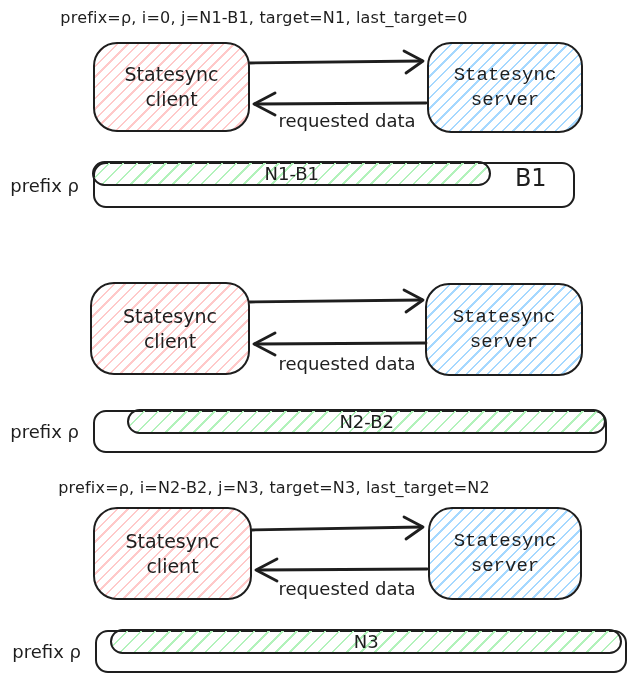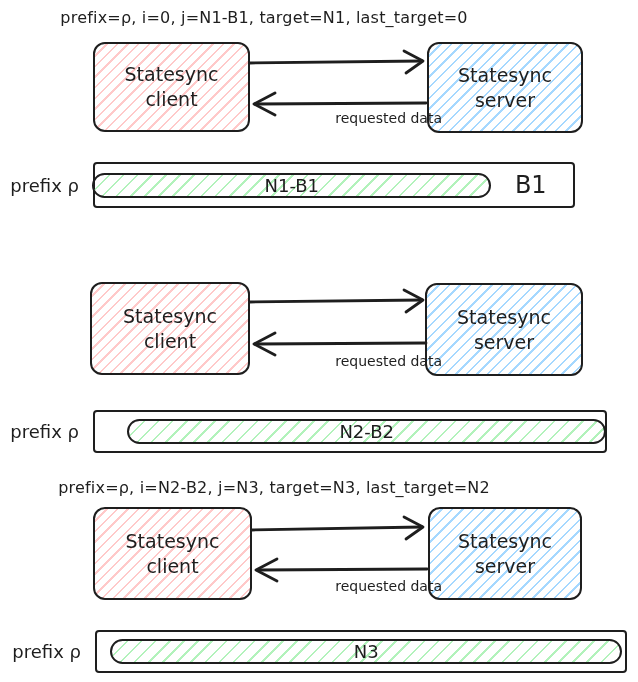--- a/index.html
+++ b/index.html
@@ -19,58 +19,58 @@
   .caption {
     left: 0; width: 528px;
     text-align: center;
     font-size: 16px;
     letter-spacing: 0.2px;
     white-space: nowrap;
     color: var(--ink, #1e1e1e);
   }
   .node {
     border: 2.6px solid var(--ink, #1e1e1e);
-    border-radius: 12px;
+    border-radius: 24px;
     display: flex;
     align-items: center;
     justify-content: center;
     text-align: center;
     font-size: 19px;
     line-height: 1.3;
     padding: 4px 14px;
   }
   .hatch-red   { background: repeating-linear-gradient(135deg, var(--client-fill,#ffc9c9) 0, var(--client-fill,#ffc9c9) 1.7px, transparent 1.7px, transparent 7.5px); }
-  .hatch-blue  { background: repeating-linear-gradient(135deg, var(--server-fill,#a5d8ff) 0, var(--server-fill,#a5d8ff) 1.7px, transparent 1.7px, transparent 7.5px); }
+  .hatch-blue  { background: repeating-linear-gradient(135deg, var(--server-fill,#a5d8ff) 0, var(--server-fill,#a5d8ff) 1.7px, transparent 1.7px, transparent 7.5px); font-family: Liberation Mono, monospace; }
   .hatch-green { background: repeating-linear-gradient(135deg, var(--done-fill,#b2f2bb) 0, var(--done-fill,#b2f2bb) 1.8px, transparent 1.8px, transparent 10px); }
   .arrows { overflow: visible; }
   .arrows path {
     stroke: var(--ink, #1e1e1e);
     stroke-width: 2.8;
     fill: none;
     stroke-linecap: round;
     stroke-linejoin: round;
   }
   .request-label {
-    text-align: right;
-    font-size: 14px;
+    text-align: center;
+    font-size: 18px;
     white-space: nowrap;
   }
   .prefix-label {
     display: flex;
     align-items: center;
     justify-content: flex-end;
     padding-right: 7px;
     font-size: 18px;
     white-space: nowrap;
   }
   .bar {
     border: 2.8px solid var(--ink, #1e1e1e);
-    border-radius: 4px;
+    border-radius: 13px;
     display: flex;
-    align-items: center;
+    align-items: flex-start;
     background: var(--background, #fff);
   }
   .bar-done {
     flex: none;
     margin: -2.8px;
     border: 2.8px solid var(--ink, #1e1e1e);
     border-radius: 13px;
     display: flex;
     align-items: center;
     justify-content: center;

